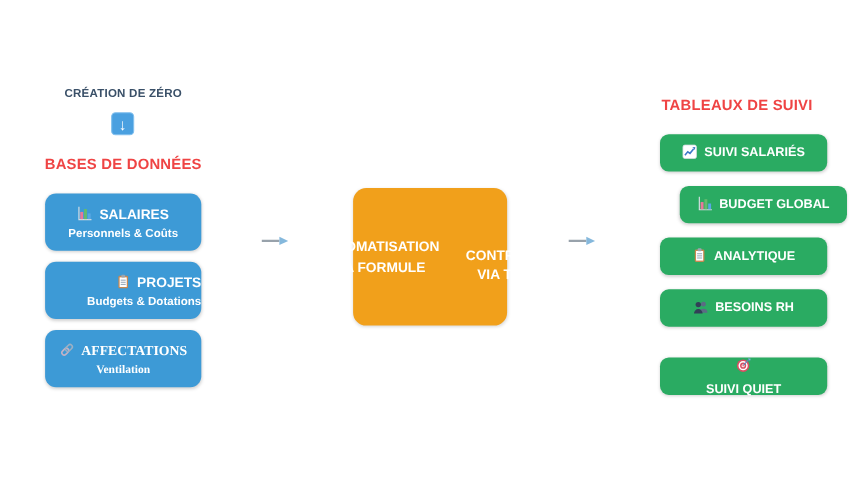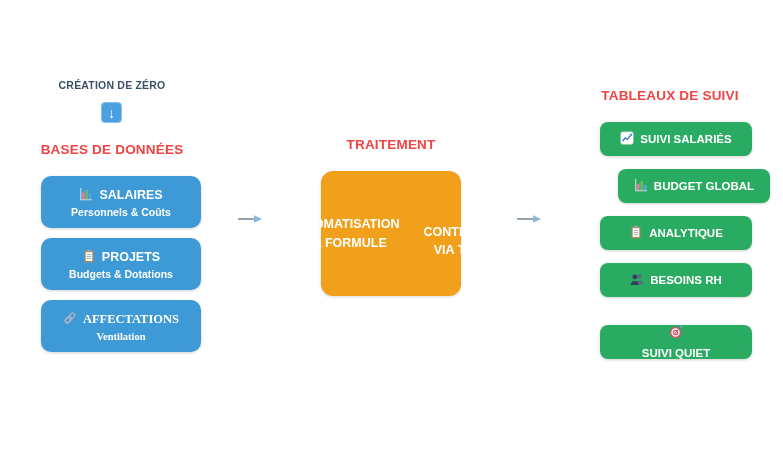--- a/index.html
+++ b/index.html
@@ -15,21 +15,21 @@
     position:absolute;text-align:center;font-weight:700;color:#3a5068;
     font-size:10.5px;letter-spacing:.2px;white-space:nowrap;
   }
   .down-icon{
     position:absolute;left:101px;top:102px;width:21px;height:21px;
     background:#4aa0e0;border:1px solid #83c0ee;border-radius:4px;
     color:#fff;font-weight:700;font-size:14px;line-height:20px;text-align:center;
     box-sizing:border-box;
   }
   .card{
-    position:absolute;left:41px;width:160px;height:52px;border-radius:10px;
+    position:absolute;left:41px;width:142px;height:52px;border-radius:10px;
     background:#3d9ad6;color:#fff;display:flex;flex-direction:column;
     align-items:center;justify-content:center;gap:2px;
     box-shadow:0 1px 3px rgba(0,0,0,.18);cursor:pointer;
   }
   .card-title-row{display:flex;align-items:center;gap:6px;font-weight:700;font-size:12.5px;}
   .card-subtitle{font-weight:700;font-size:10.5px;}
   .flow-arrow{position:absolute;width:26px;height:16px;}
   .process-box{
     position:absolute;left:321px;top:171px;width:140px;height:125px;
     background:#f1a01b;border-radius:12px;color:#fff;display:flex;
@@ -65,21 +65,21 @@
           <rect x="3.4" y="6.5" width="3" height="7.5" fill="#e8789a"></rect>
           <rect x="7.3" y="3.5" width="3" height="10.5" fill="#63bb6e"></rect>
           <rect x="11.2" y="8" width="3" height="6" fill="#58a7e4"></rect>
         </svg>
       </span>
       <span>SALAIRES</span>
     </div>
     <div class="card-subtitle">Personnels &amp; Coûts</div>
   </div>
 
-  <div class="card" style="top:238px;">
+  <div class="card" style="top:238px;align-items:flex-end;">
     <div class="card-title-row">
       <span class="icon">
         <svg width="14" height="14" viewBox="0 0 16 16">
           <rect x="3" y="2" width="10" height="13" rx="1.5" fill="#c98850"></rect>
           <rect x="4.3" y="3.6" width="7.4" height="10" fill="#ffffff"></rect>
           <rect x="6" y="0.8" width="4" height="3" rx="1" fill="#9aa5ae"></rect>
           <rect x="5.4" y="6" width="5.2" height="1" fill="#8fa3b5"></rect>
           <rect x="5.4" y="8.2" width="5.2" height="1" fill="#8fa3b5"></rect>
           <rect x="5.4" y="10.4" width="5.2" height="1" fill="#8fa3b5"></rect>
         </svg>
@@ -102,21 +102,20 @@
       <span>AFFECTATIONS</span>
     </div>
     <div class="card-subtitle">Ventilation</div>
   </div>
 
   <svg class="flow-arrow" style="left:237px;top:211px;" viewBox="0 0 26 16">
     <line x1="1" y1="8" x2="17" y2="8" stroke="#98a2ab" stroke-width="2"></line>
     <polygon points="17,4.2 25,8 17,11.8" fill="#85b8dc"></polygon>
   </svg>
 
-  <div class="heading" style="left:321px;top:137px;width:140px;">TRAITEMENT</div>
 
   <div class="process-box">
     <div class="process-line">AUTOMATISATION VIA FORMULE</div>
     <div class="process-line">CONTRÔLE VIA TCD</div>
   </div>
 
   <svg class="flow-arrow" style="left:516px;top:211px;" viewBox="0 0 26 16">
     <line x1="1" y1="8" x2="17" y2="8" stroke="#98a2ab" stroke-width="2"></line>
     <polygon points="17,4.2 25,8 17,11.8" fill="#85b8dc"></polygon>
   </svg>

